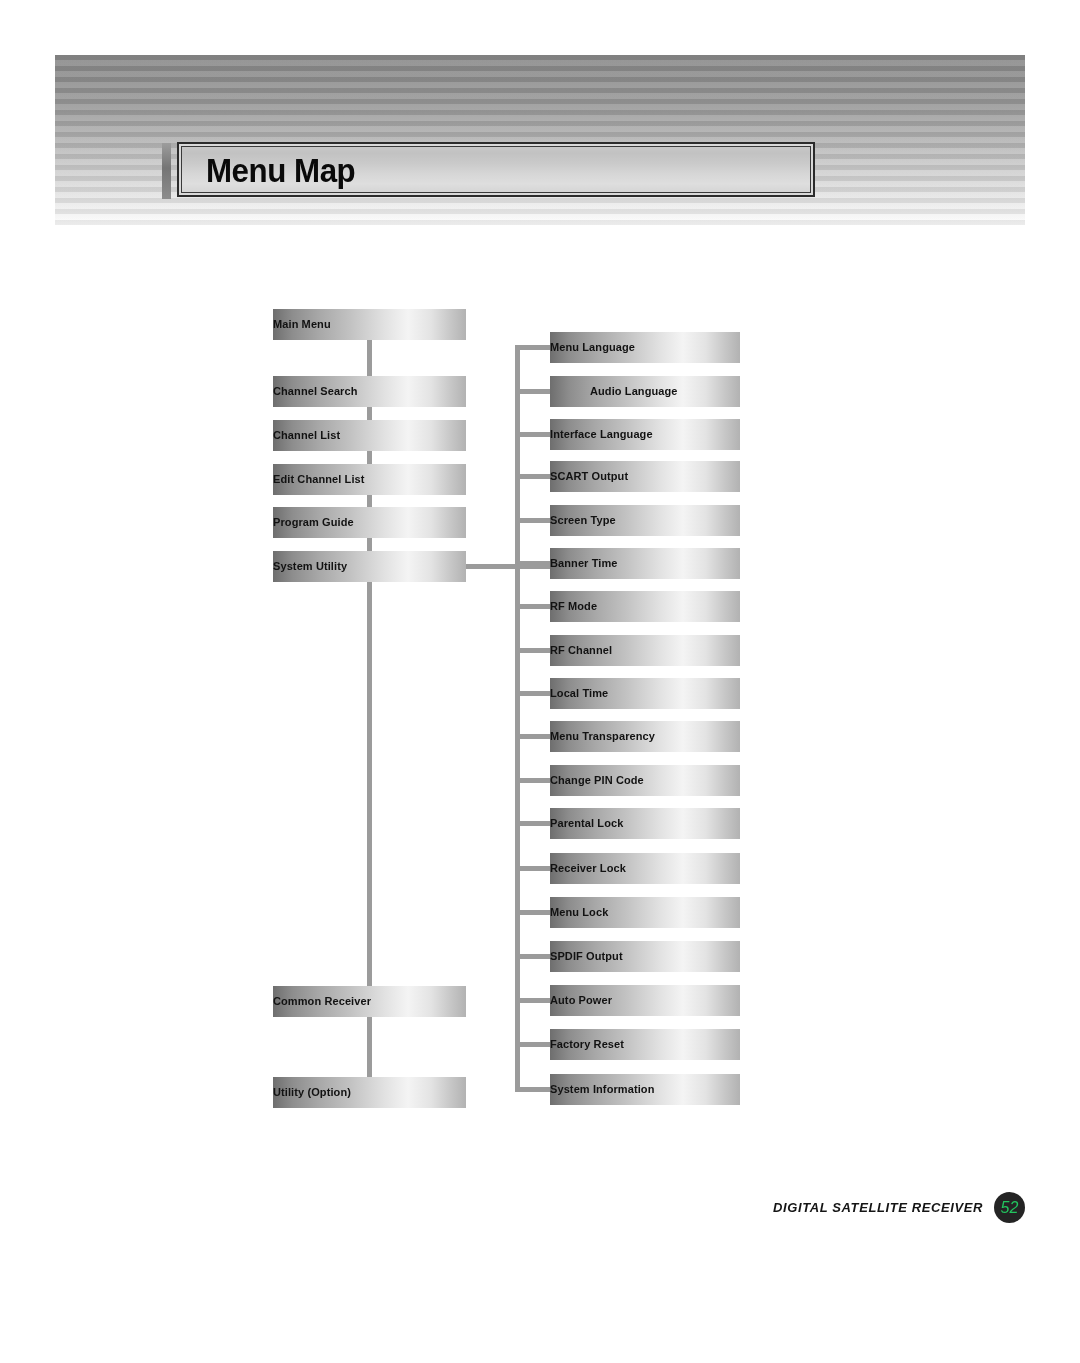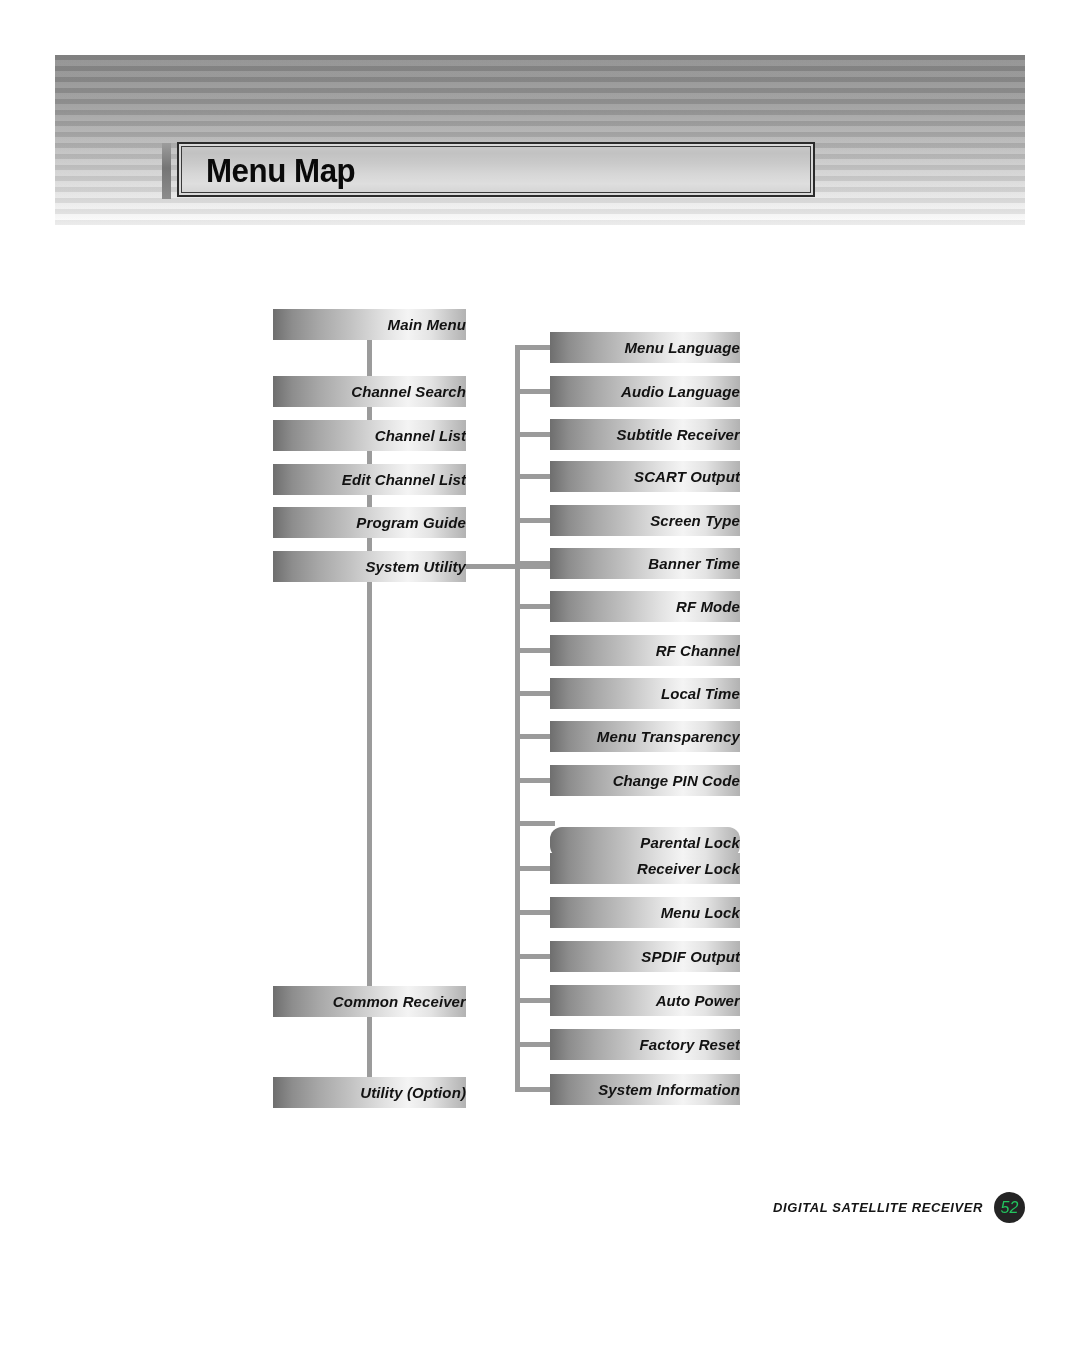--- a/index.html
+++ b/index.html
@@ -105,38 +105,37 @@
   }
   .conn-v { width: 5px; }
   .conn-h { height: 5px; }
 
   
   .node {
     position: absolute;
     box-sizing: border-box;
     height: 31px;
     line-height: 31px;
-    text-align: right;
-    font-size: 15px;
+    text-align: left;
+    font-size: 11px;
     font-weight: bold;
     color: #121212;
     letter-spacing: 0.1px;
     white-space: nowrap;
     background: linear-gradient(to right,
       #6e6e6e 0%,
       #8d8d8d 10%,
       #a8a8a8 24%,
       #c2c2c2 40%,
       #e2e2e2 58%,
       #f4f4f4 70%,
       #e3e3e3 82%,
       #c7c7c7 92%,
       #b2b2b2 100%);
     overflow: hidden;
-    font-style: italic;
   }
   .node.left-node  { left: 273px; width: 193px; }
   .node.right-node { left: 550px; width: 190px; }
 
   
   #footer {
     position: absolute;
     right: 55px;
     bottom: 140px;
     display: flex;
@@ -205,30 +204,30 @@
   <div class="node left-node" style="top:376px;">Channel Search</div>
   <div class="node left-node" style="top:420px;">Channel List</div>
   <div class="node left-node" style="top:464px;">Edit Channel List</div>
   <div class="node left-node" style="top:507px;">Program Guide</div>
   <div class="node left-node" style="top:551px;">System Utility</div>
   <div class="node left-node" style="top:986px;">Common Receiver</div>
   <div class="node left-node" style="top:1077px;">Utility (Option)</div>
 
   <div class="node right-node" style="top:332px;">Menu Language</div>
   <div class="node right-node" style="top:376px;padding-left:40px;">Audio Language</div>
-  <div class="node right-node" style="top:419px;">Subtitle Receiver</div>
+  <div class="node right-node" style="top:419px;">Interface Language</div>
   <div class="node right-node" style="top:461px;">SCART Output</div>
   <div class="node right-node" style="top:505px;">Screen Type</div>
   <div class="node right-node" style="top:548px;">Banner Time</div>
   <div class="node right-node" style="top:591px;">RF Mode</div>
   <div class="node right-node" style="top:635px;">RF Channel</div>
   <div class="node right-node" style="top:721px;">Menu Transparency</div>
   <div class="node right-node" style="top:678px;">Local Time</div>
   <div class="node right-node" style="top:765px;">Change PIN Code</div>
-  <div class="node right-node" style="top:827px;border-radius:12px;">Parental Lock</div>
+  <div class="node right-node" style="top:808px;">Parental Lock</div>
   <div class="node right-node" style="top:853px;">Receiver Lock</div>
   <div class="node right-node" style="top:897px;">Menu Lock</div>
   <div class="node right-node" style="top:941px;">SPDIF Output</div>
   <div class="node right-node" style="top:985px;">Auto Power</div>
   <div class="node right-node" style="top:1029px;">Factory Reset</div>
   <div class="node right-node" style="top:1074px;">System Information</div>
 
 </div>
 
 <div id="footer">

